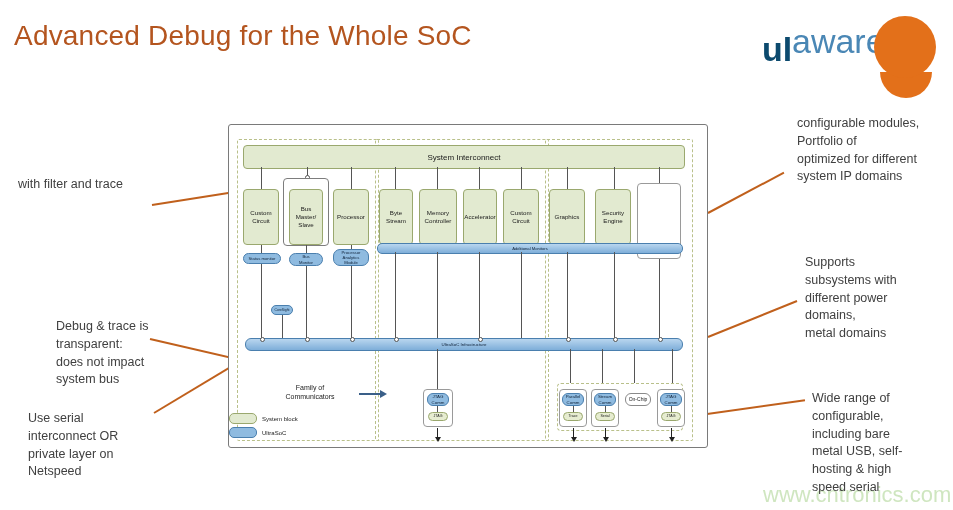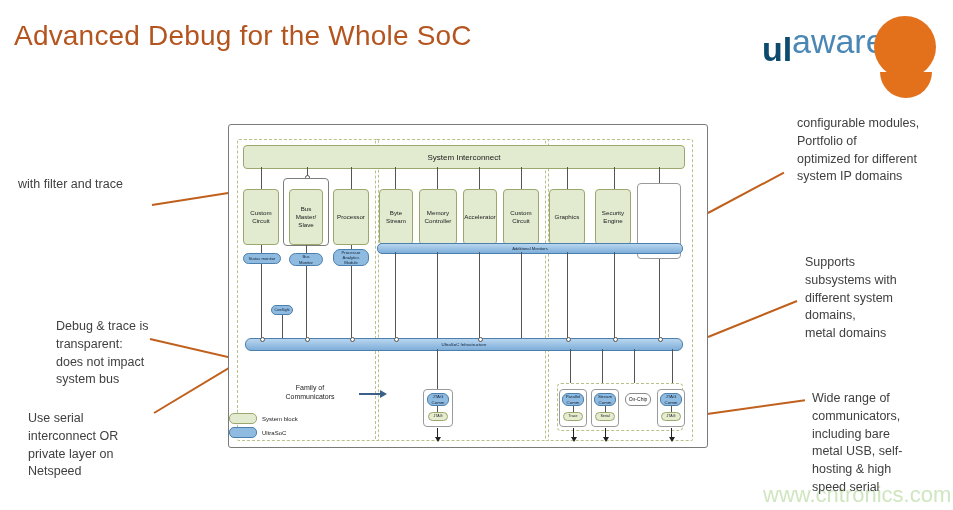--- a/index.html
+++ b/index.html
@@ -144,28 +144,28 @@
 <div class="abs callout" style="left:797px;top:115px;">
   <span>configurable modules,</span>
   <span>Portfolio of</span>
   <span>optimized for different</span>
   <span>system IP domains</span>
 </div>
 
 <div class="abs callout" style="left:791px;top:254px;margin-left:14px;">
   <span>Supports</span>
   <span>subsystems with</span>
-  <span>different system</span>
+  <span>different power</span>
   <span>domains,</span>
   <span>metal domains</span>
 </div>
 
 <div class="abs callout" style="left:812px;top:390px;">
   <span>Wide range of</span>
-  <span>communicators,</span>
+  <span>configurable,</span>
   <span>including bare</span>
   <span>metal USB, self-</span>
   <span>hosting &amp; high</span>
   <span>speed serial</span>
 </div>
 
 <div class="abs leader" style="left:152px;top:204px;width:82px;transform:rotate(-9deg);"></div>
 <div class="abs leader" style="left:150px;top:338px;width:120px;transform:rotate(13deg);"></div>
 <div class="abs leader" style="left:154px;top:412px;width:110px;transform:rotate(-31deg);"></div>
 <div class="abs leader" style="left:708px;top:212px;width:86px;transform:rotate(-28deg);"></div>

